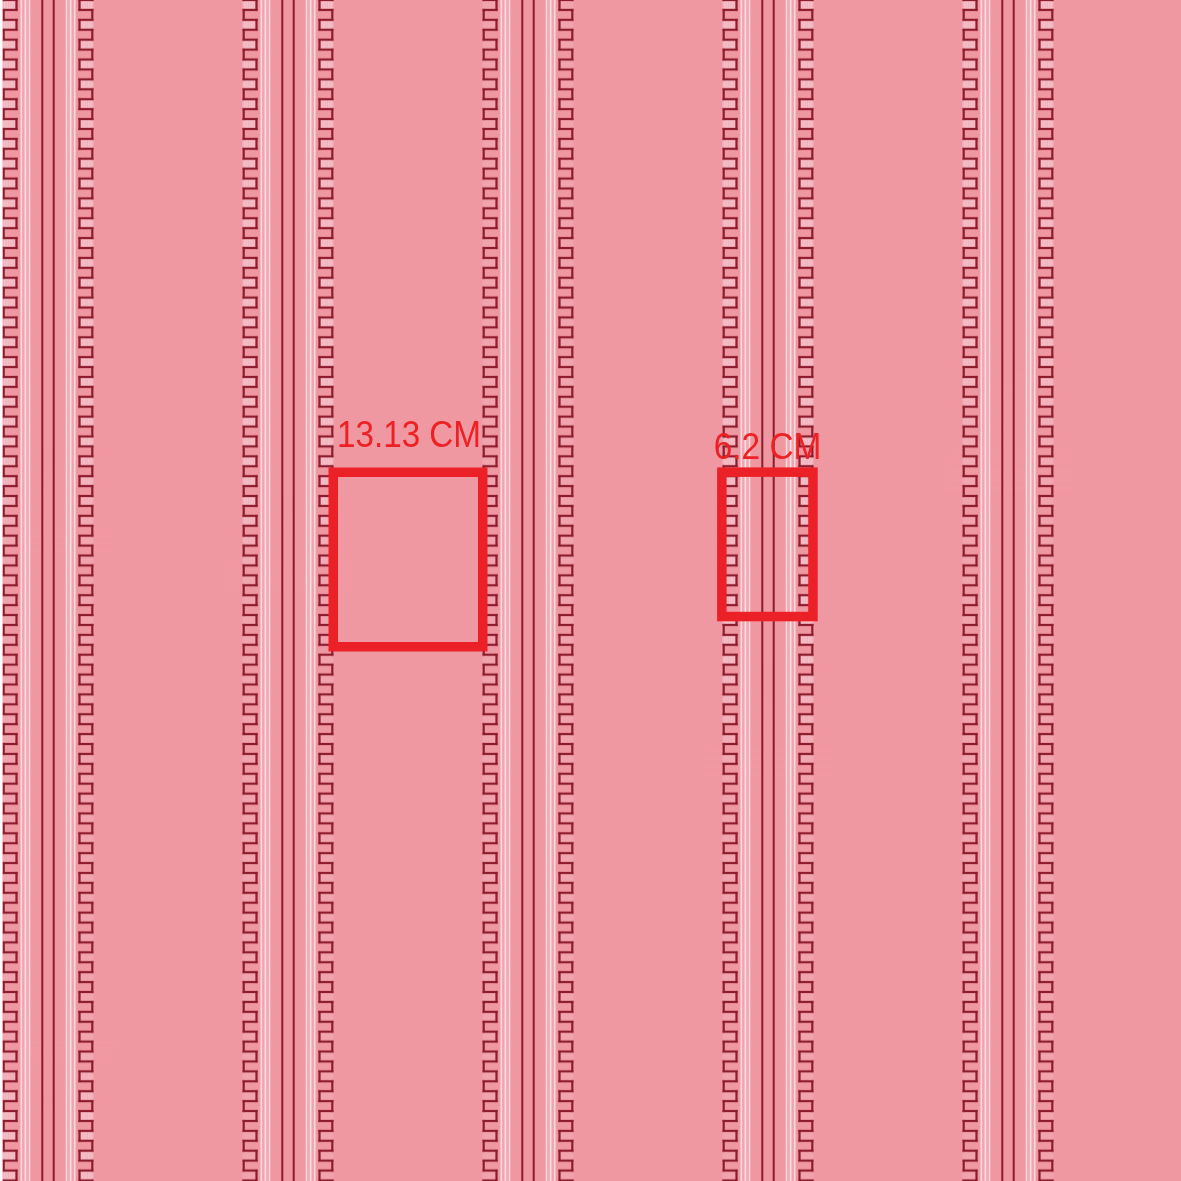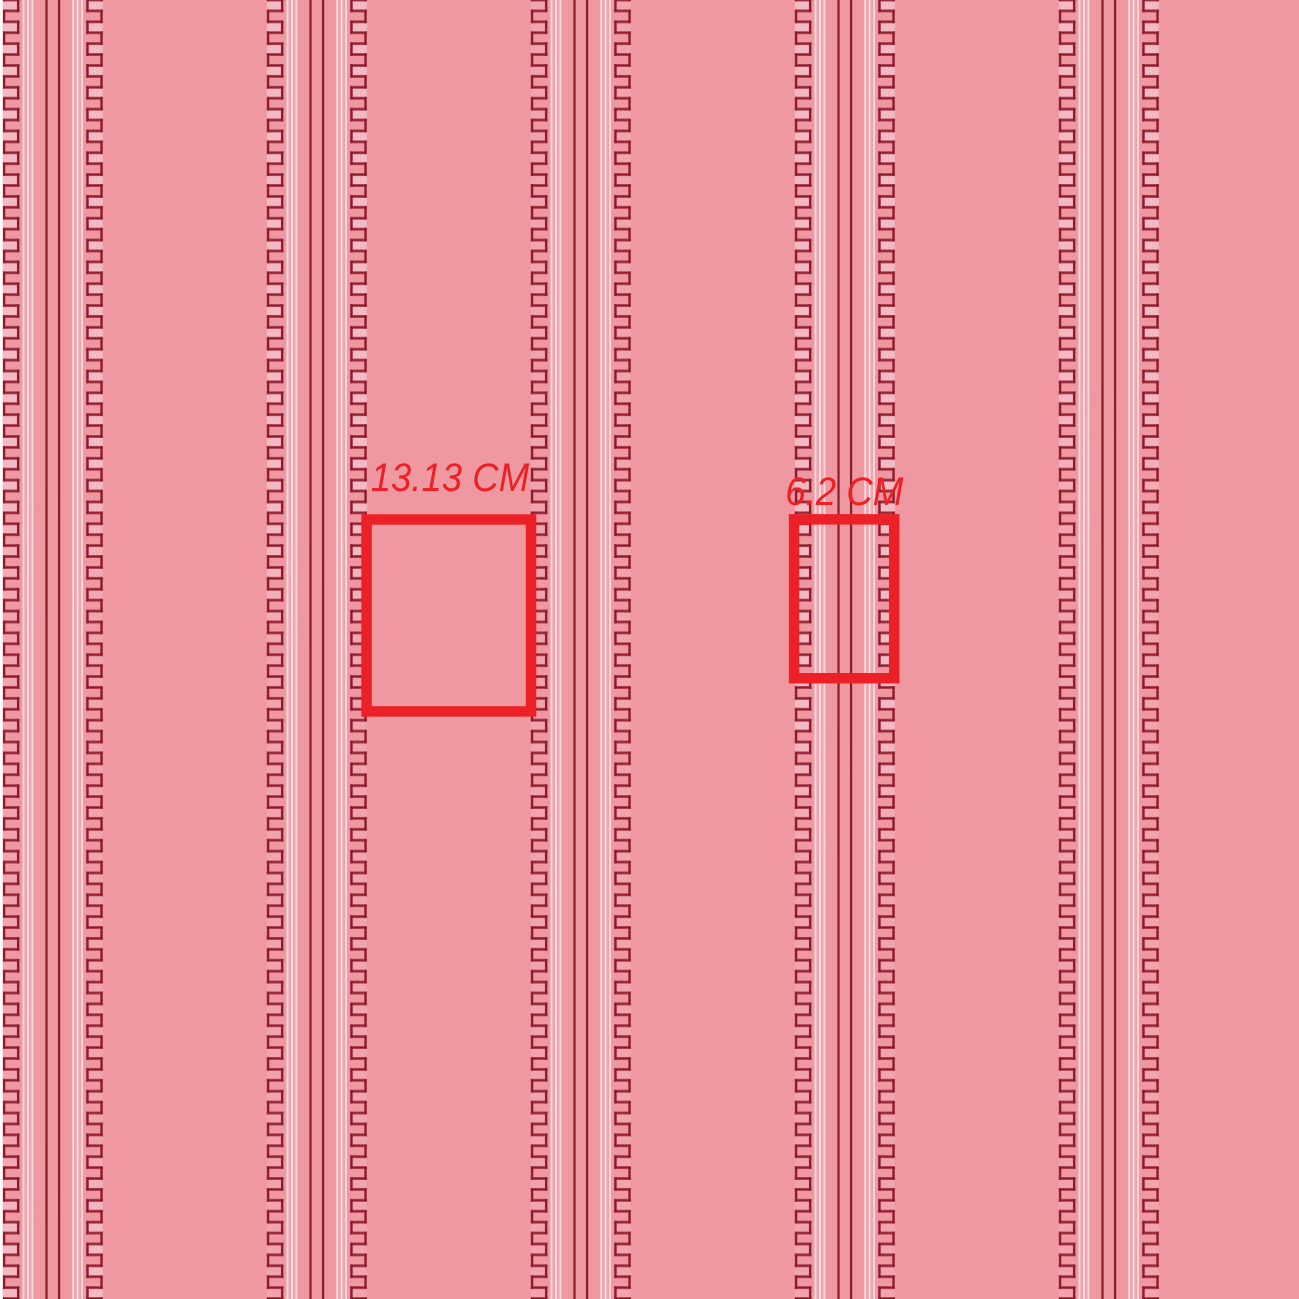--- a/index.html
+++ b/index.html
@@ -1,16 +1,16 @@
 <!DOCTYPE html>
 <html><head>
 <meta charset="utf-8">
 <style>
   html,body{margin:0;padding:0;background:#F098A1;}
-  #stage{position:relative;width:1181px;height:1181px;overflow:hidden;font-style:italic;}
+  #stage{position:relative;width:1181px;height:1181px;overflow:hidden;}
   svg{display:block;}
 </style>
 </head>
 <body>
 <div id="stage">
 <svg width="1181" height="1181" viewBox="0 0 1181 1181" xmlns="http://www.w3.org/2000/svg">
   <defs>
     <filter id="soft" x="-2%" y="-2%" width="104%" height="104%">
       <feGaussianBlur stdDeviation="0.4"></feGaussianBlur>
     </filter>

